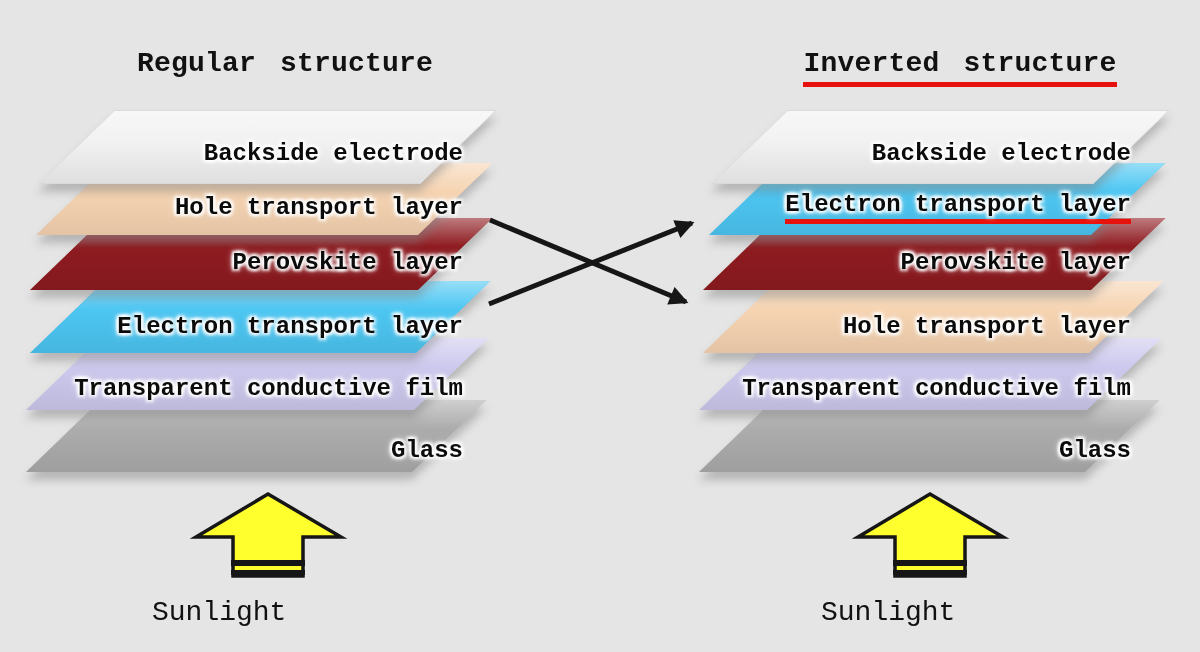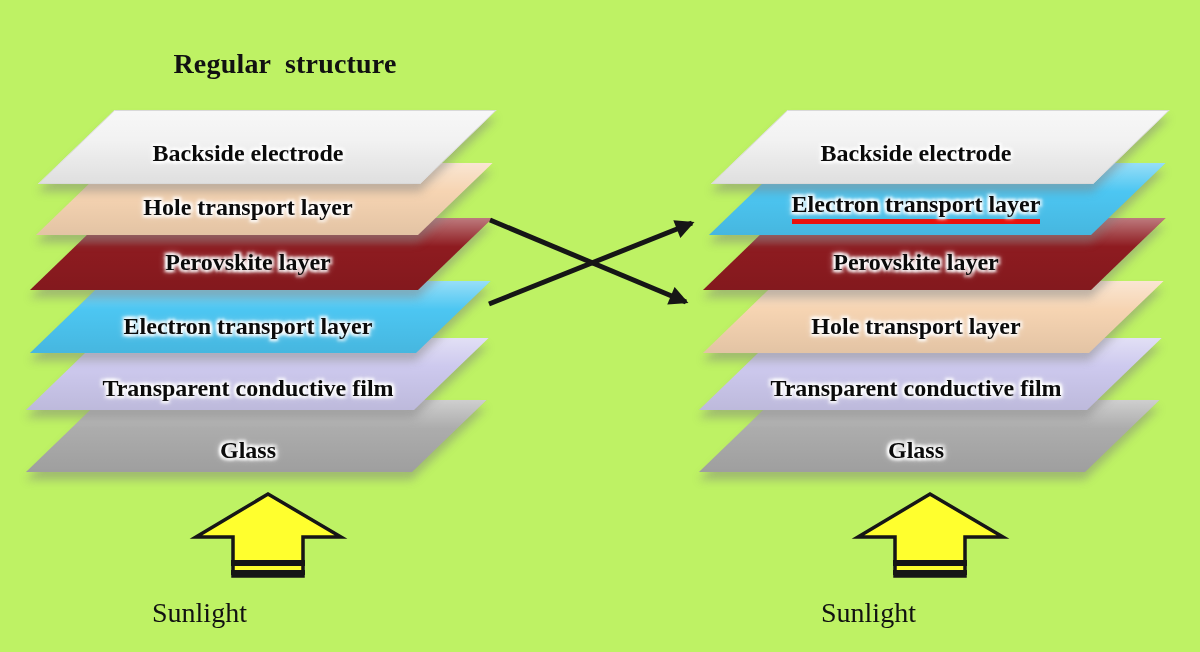--- a/index.html
+++ b/index.html
@@ -1,52 +1,55 @@
 <!DOCTYPE html>
 <html><head>
 <meta charset="utf-8">
 <style>
   html,body{margin:0;padding:0;background:#ffffff;}
   .canvas{
-    position:relative;width:1200px;height:652px;background:#bef264;
-    overflow:hidden;font-family:Liberation Serif, serif;
+    position:relative;width:1200px;height:652px;background:#e5e5e5;
+    overflow:hidden;font-family:Liberation Mono, monospace;
   }
   .title{
     position:absolute;width:400px;text-align:center;
     font-size:28px;font-weight:bold;color:#111;word-spacing:7px;letter-spacing:.2px;
   }
   .title .u{display:inline-block;border-bottom:5px solid #e8120c;padding-bottom:3px;}
   .layer{
     position:absolute;height:72px;
     transform:skewX(-46deg);transform-origin:left bottom;
     box-shadow:8px 8px 7px rgba(125,125,125,.45);
   }
   .layer::after{
     content:"";position:absolute;inset:0;
     background:linear-gradient(to bottom,rgba(255,255,255,.42),rgba(255,255,255,0) 40%,rgba(0,0,0,.08));
   }
   .layer.edge{border:1px solid #d9d9d9;}
   .layer-label{
     position:absolute;width:430px;height:38px;z-index:20;
-    display:flex;align-items:center;justify-content:center;
+    display:flex;align-items:center;justify-content:flex-end;
     font-weight:bold;font-size:24px;color:#0b0b0b;white-space:nowrap;
   }
   .layer-label span{
     text-shadow:-2px -2px 3px #fff,2px -2px 3px #fff,-2px 2px 3px #fff,2px 2px 3px #fff,0 0 9px #fff;
   }
   .rule-red{border-bottom:5px solid #e8120c;padding-bottom:1px;}
   .sun-label{position:absolute;width:200px;text-align:left;font-size:28px;color:#111;}
   .overlay{position:absolute;left:0;top:0;z-index:25;}
 </style>
 </head>
 <body>
 
 <div class="canvas">
 
   <div class="title" style="left:85px;top:48px">Regular structure</div>
+  <div class="title" style="left:760px;top:48px">
+    <span class="u">Inverted structure</span>
+  </div>
 
   <div class="layer edge" style="left: 38px; top: 110px; width: 380px; z-index: 16; background-color: rgb(242, 242, 242);"></div>
   <div class="layer" style="left: 36px; top: 163px; width: 382px; z-index: 15; background-color: rgb(246, 212, 178);"></div>
   <div class="layer" style="left: 30px; top: 218px; width: 388px; z-index: 14; background-color: rgb(142, 27, 32);"></div>
   <div class="layer" style="left: 30px; top: 281px; width: 386px; z-index: 13; background-color: rgb(76, 198, 242);"></div>
   <div class="layer" style="left: 26px; top: 338px; width: 388px; z-index: 12; background-color: rgb(205, 201, 238);"></div>
   <div class="layer" style="left: 26px; top: 400px; width: 386px; z-index: 11; background-color: rgb(172, 172, 172);"></div>
 
   <div class="layer-label" style="left:33px;top:134px">
       <span>Backside electrode</span>

